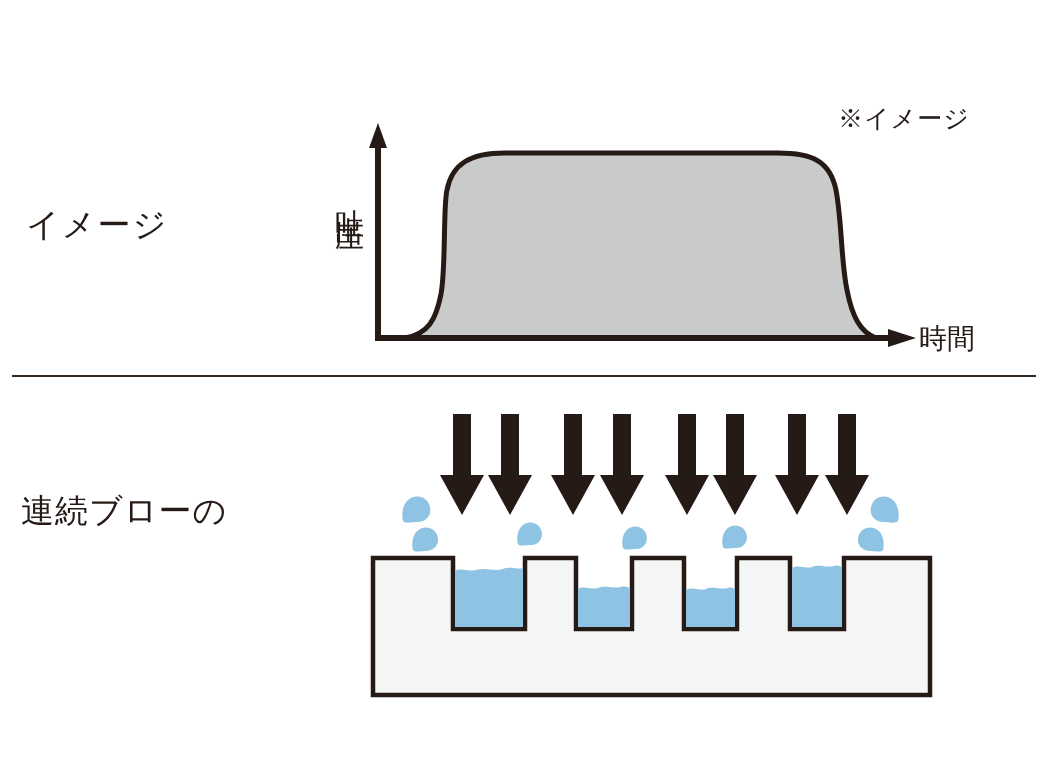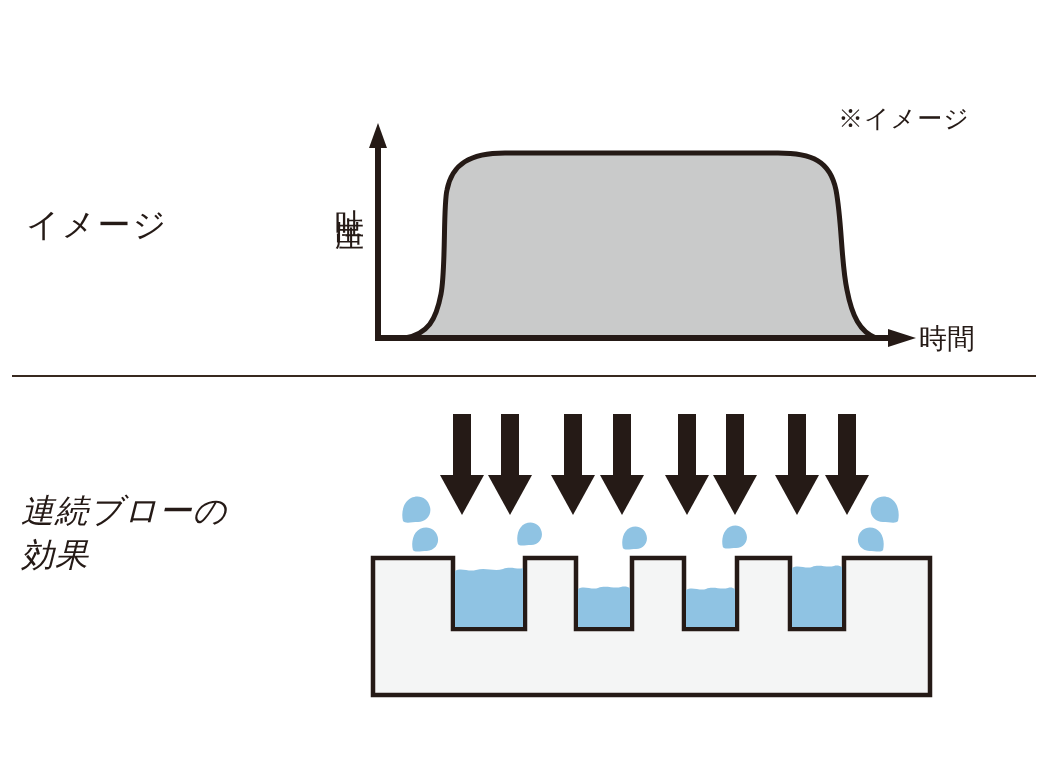--- a/index.html
+++ b/index.html
@@ -60,21 +60,20 @@
     font-size: 28px;
     font-weight: 500;
   }
   .t-title-bottom {
     left: 21px;
     top: 489px;
     font-size: 33px;
     font-weight: 500;
     letter-spacing: 1px;
     line-height: 44px;
-    font-style: italic;
   }
   .t-title-bottom div { white-space: nowrap; }
   .divider {
     position: absolute;
     left: 12px;
     top: 375px;
     width: 1024px;
     height: 2px;
     background: #38291f;
   }
@@ -161,16 +160,15 @@
 
   <div class="txt t-title-top">イメージ</div>
   <div class="txt t-note">※イメージ</div>
   <div class="txt t-ylabel">吐出圧</div>
   <div class="txt t-xlabel">時間</div>
 
   <div class="divider"></div>
 
   <div class="txt t-title-bottom">
     <div>連続ブローの</div>
-    <div>効果</div>
   </div>
 
 </div>
 
 </body></html>

